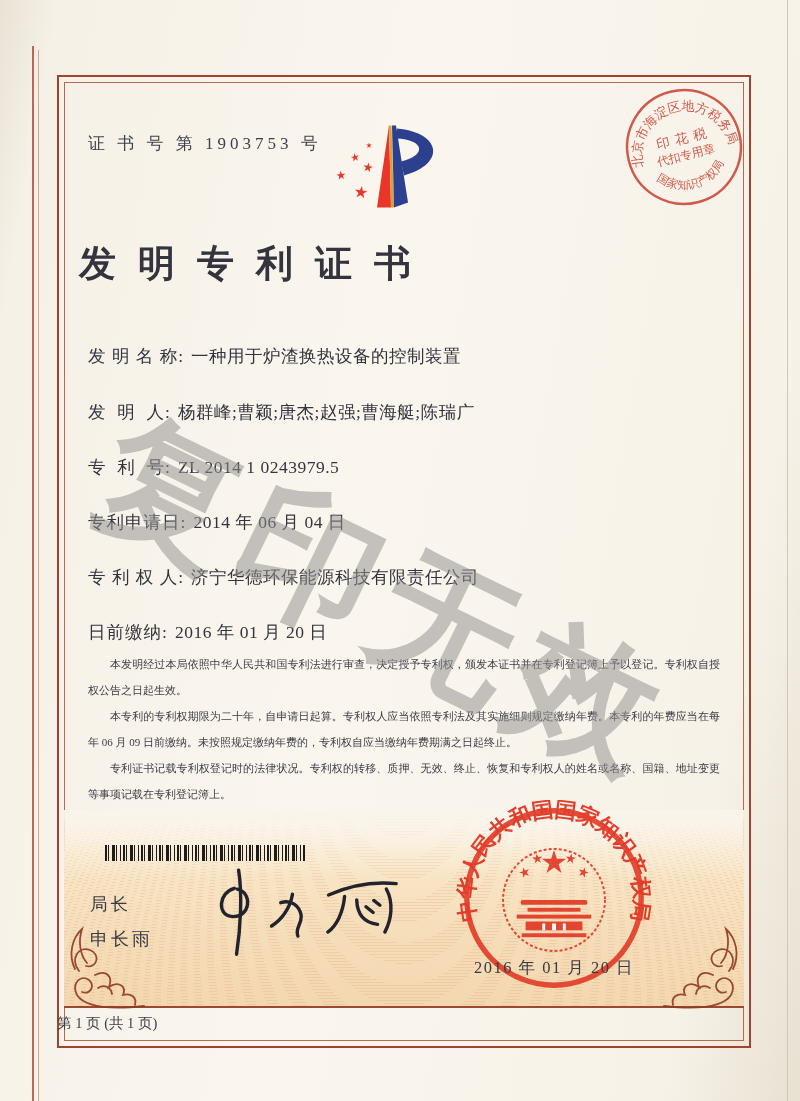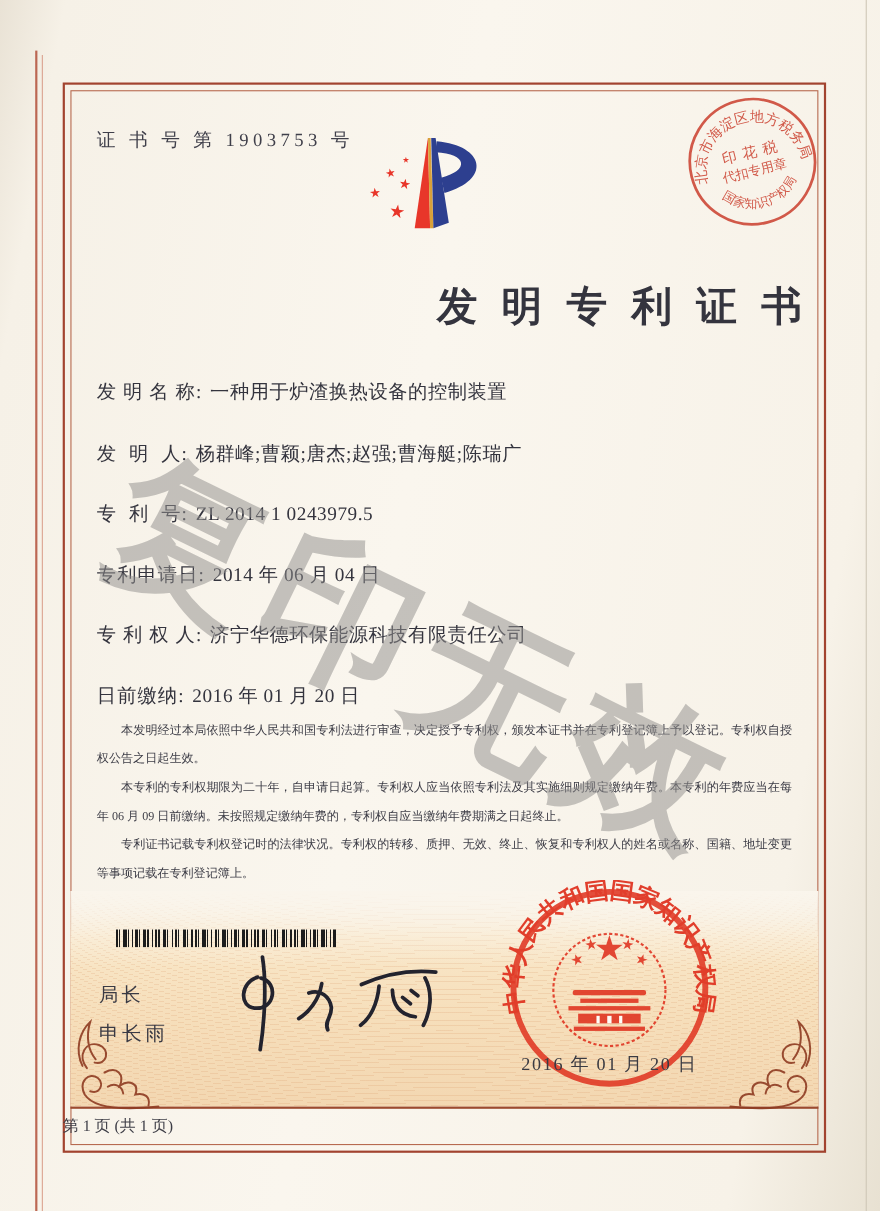--- a/index.html
+++ b/index.html
@@ -11,27 +11,27 @@
   }
   
   .spine-line-a{position:absolute;left:32px;top:46px;bottom:0;width:2px;background:#b24f38;opacity:.85;}
   .spine-line-b{position:absolute;left:38px;top:50px;bottom:0;width:1px;background:#d4907a;opacity:.8;}
   .paper-edge-right{position:absolute;right:12px;top:0;bottom:0;width:1px;background:#cfc7b7;}
 
   
   .frame-outer{position:absolute;left:57px;top:75px;width:694px;height:973px;border:2.5px solid #a2432f;}
   .frame-inner{position:absolute;left:64px;top:82px;width:680px;height:959px;border:1px solid #b76a50;}
 
-  .cert-no{position:absolute;left:88px;top:116px;font-size:17px;letter-spacing:4px;color:#3f3f4a;white-space:pre;}
+  .cert-no{position:absolute;left:88px;top:132px;font-size:17px;letter-spacing:4px;color:#3f3f4a;white-space:pre;}
 
   .logo{position:absolute;left:325px;top:100px;width:140px;height:138px;}
 
   .stamp{position:absolute;left:623px;top:86px;width:122px;height:122px;transform:rotate(-14deg);opacity:.88;}
 
-  .title{position:absolute;left:57px;top:254px;width:694px;text-align:right;
+  .title{position:absolute;left:57px;top:239px;width:694px;text-align:left;
          font-size:37px;font-weight:600;letter-spacing:22px;text-indent:22px;color:#34343e;}
 
   .field{position:absolute;left:88px;font-size:17.5px;color:#34343e;white-space:pre;letter-spacing:.5px;}
   .field .lbl{letter-spacing:1px;}
   .field .val{margin-left:7px;}
   .f0{top:344px;text-align:center;} .f1{top:400px;} .f2{top:455px;} .f3{top:510px;} .f4{top:565px;} .f5{top:620px;}
 
   .body-text{position:absolute;left:88px;top:651px;width:632px;color:#3c3c46;
              font-size:11px;line-height:26px;text-align:justify;}
   .body-text p{text-indent:2em;}

